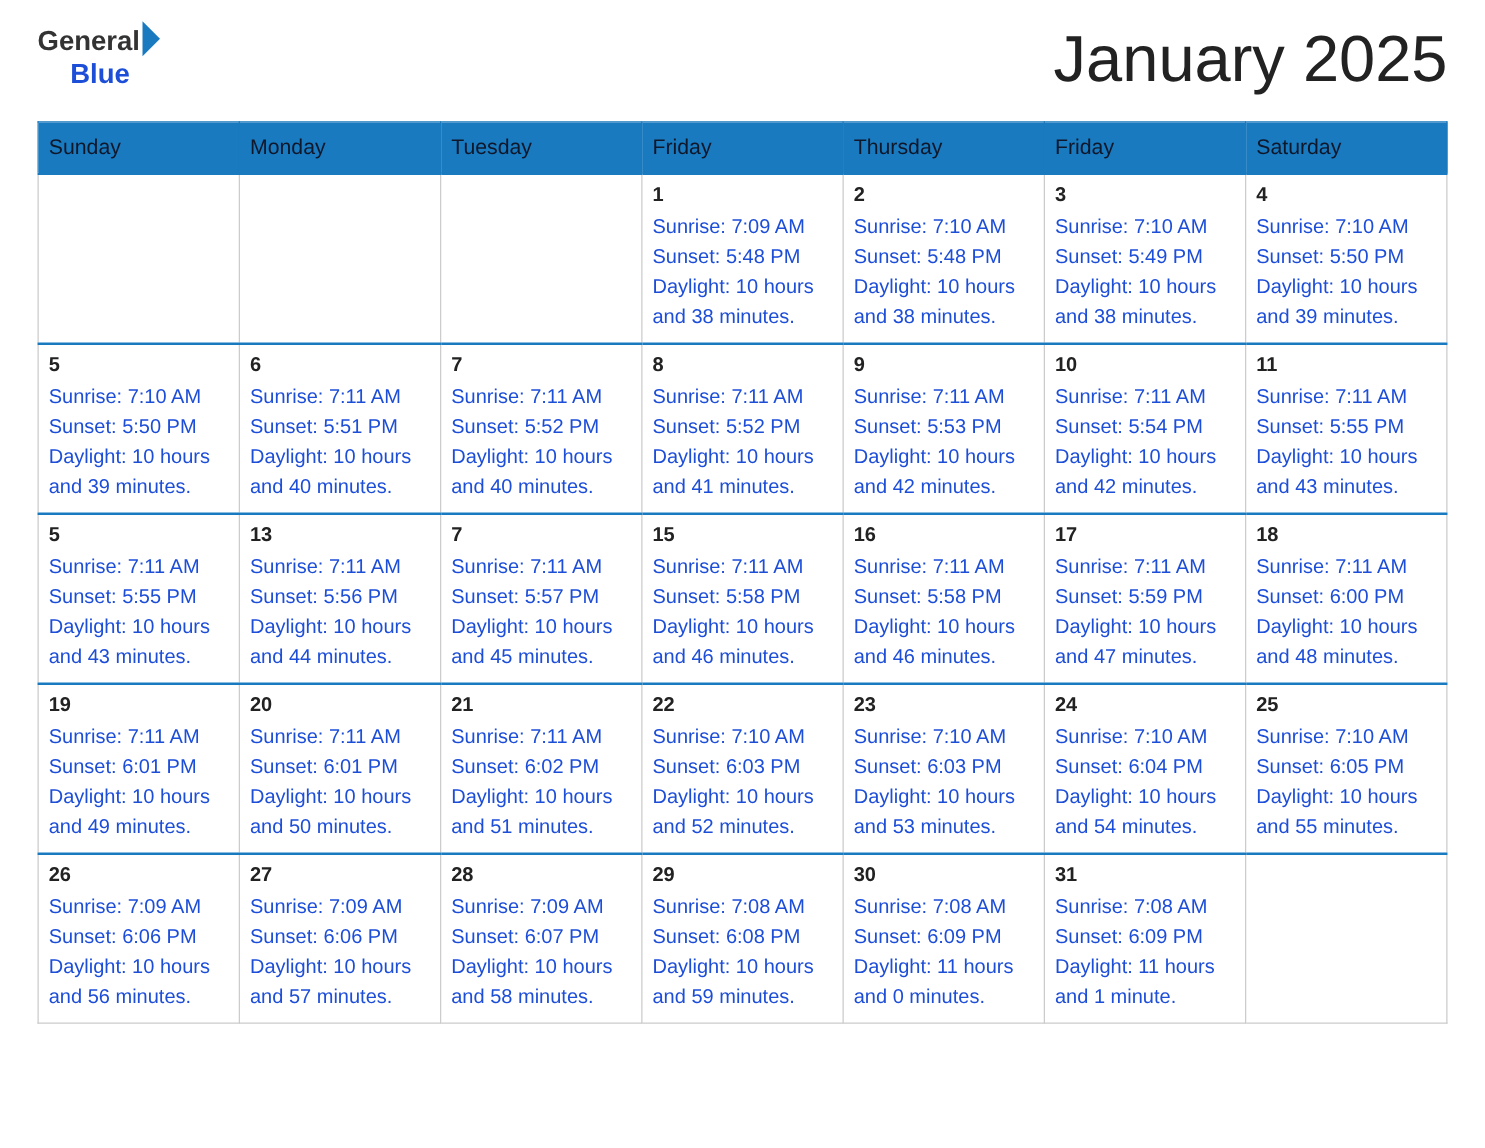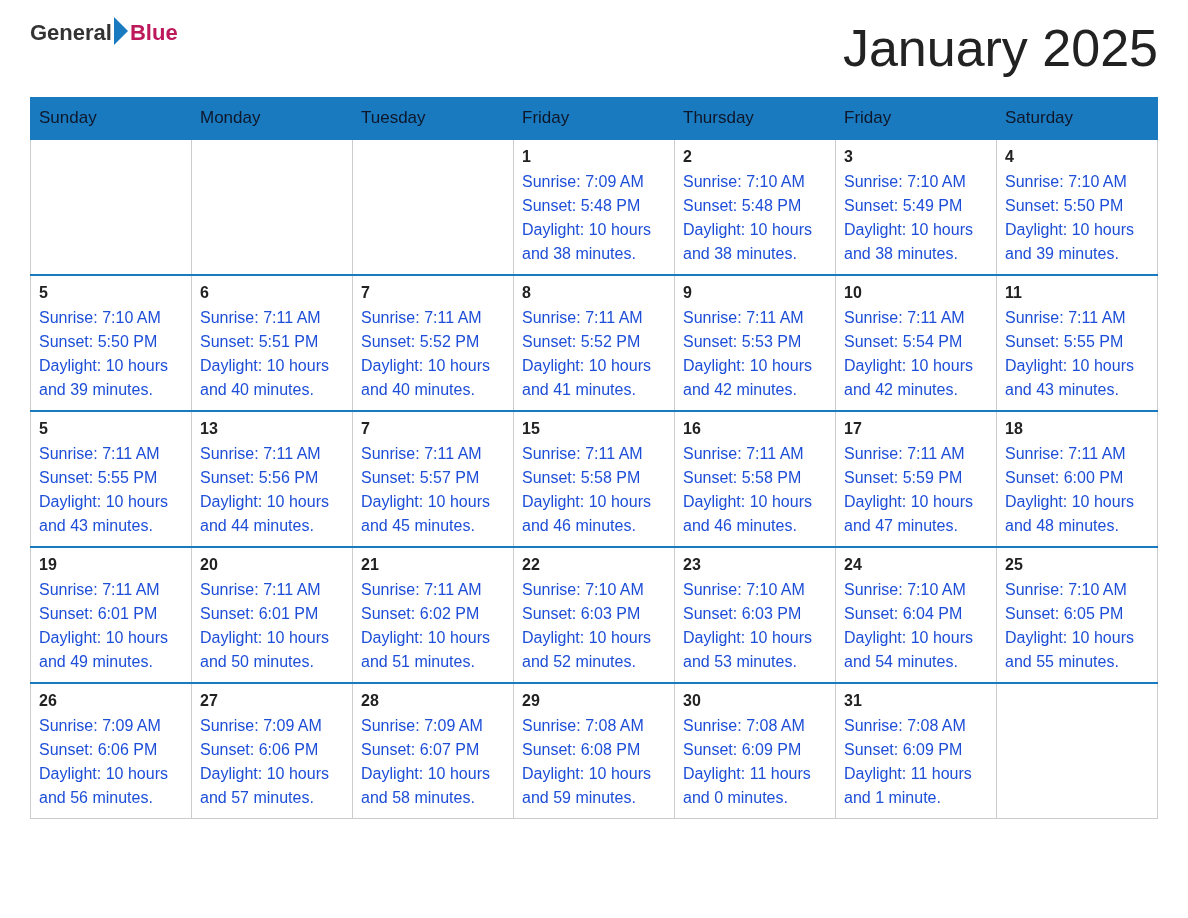--- a/index.html
+++ b/index.html
@@ -11,22 +11,22 @@
       padding: 20px 30px;
     }
     .header {
       display: flex;
       justify-content: space-between;
       align-items: flex-start;
       margin-bottom: 20px;
     }
     .logo {
       display: flex;
-      flex-direction: row;
-      align-items: flex-start;
+      flex-direction: column;
+      align-items: center;
     }
     .logo-top {
       display: flex;
       align-items: center;
     }
     .logo-text-general {
       font-size: 22px;
       font-weight: bold;
       color: #333;
     }
@@ -35,21 +35,21 @@
       height: 0;
       border-left: 14px solid #1a7abf;
       border-top: 14px solid transparent;
       border-bottom: 14px solid transparent;
       margin-left: 2px;
       margin-top: -4px;
     }
     .logo-text-blue {
       font-size: 22px;
       font-weight: bold;
-      color: #be185d;
+      color: #1d4ed8;
       margin-left: 2px;
     }
     .title-block {
       text-align: right;
     }
     .month-title {
       font-size: 52px;
       font-weight: normal;
       color: #222;
       line-height: 1.1;

